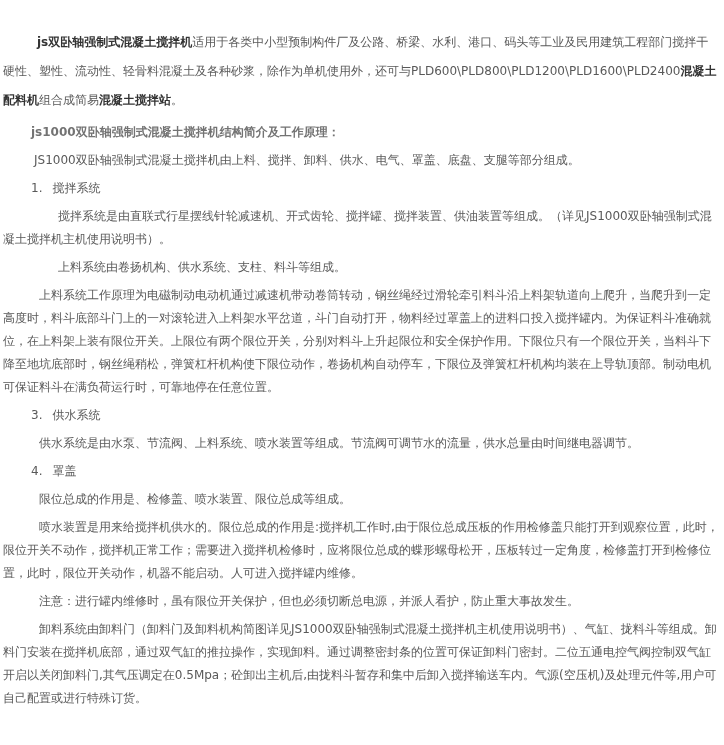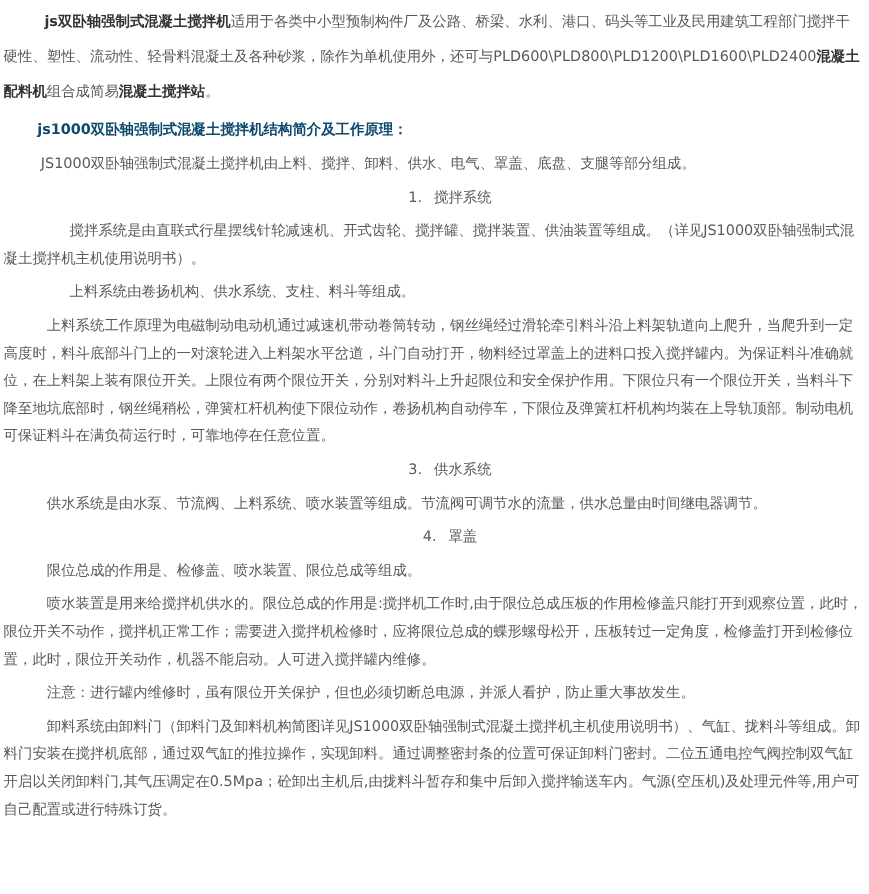--- a/index.html
+++ b/index.html
@@ -10,46 +10,46 @@
   body {
     width: 724px;
     height: 745px;
     overflow: hidden;
     font-family: "DejaVu Sans", sans-serif;
     font-size: 12px;
     color: #595959;
   }
   .doc {
     padding: 4px 5px 0 3px;
+    margin-top: 24px;
   }
   .doc p {
     margin: 5px 0;
     line-height: 23px;
   }
   .intro {
     line-height: 29px !important;
     text-indent: 34px;
     margin-top: 0 !important;
   }
   .intro b {
     color: #333333;
     font-weight: bold;
   }
   .heading {
-    color: #0c4a6e;
+    color: #737373;
     font-weight: bold;
     text-indent: 28px;
     margin-top: 6px !important;
   }
   .overview {
     text-indent: 31px;
   }
   .sec-title {
     padding-left: 28px;
-    text-align: center;
   }
   .sec-title .num {
     display: inline-block;
     margin-right: 10px;
   }
   .indent-lg { text-indent: 55px; }
   .indent-md { text-indent: 36px; }
 </style>
 </head>
 <body>

